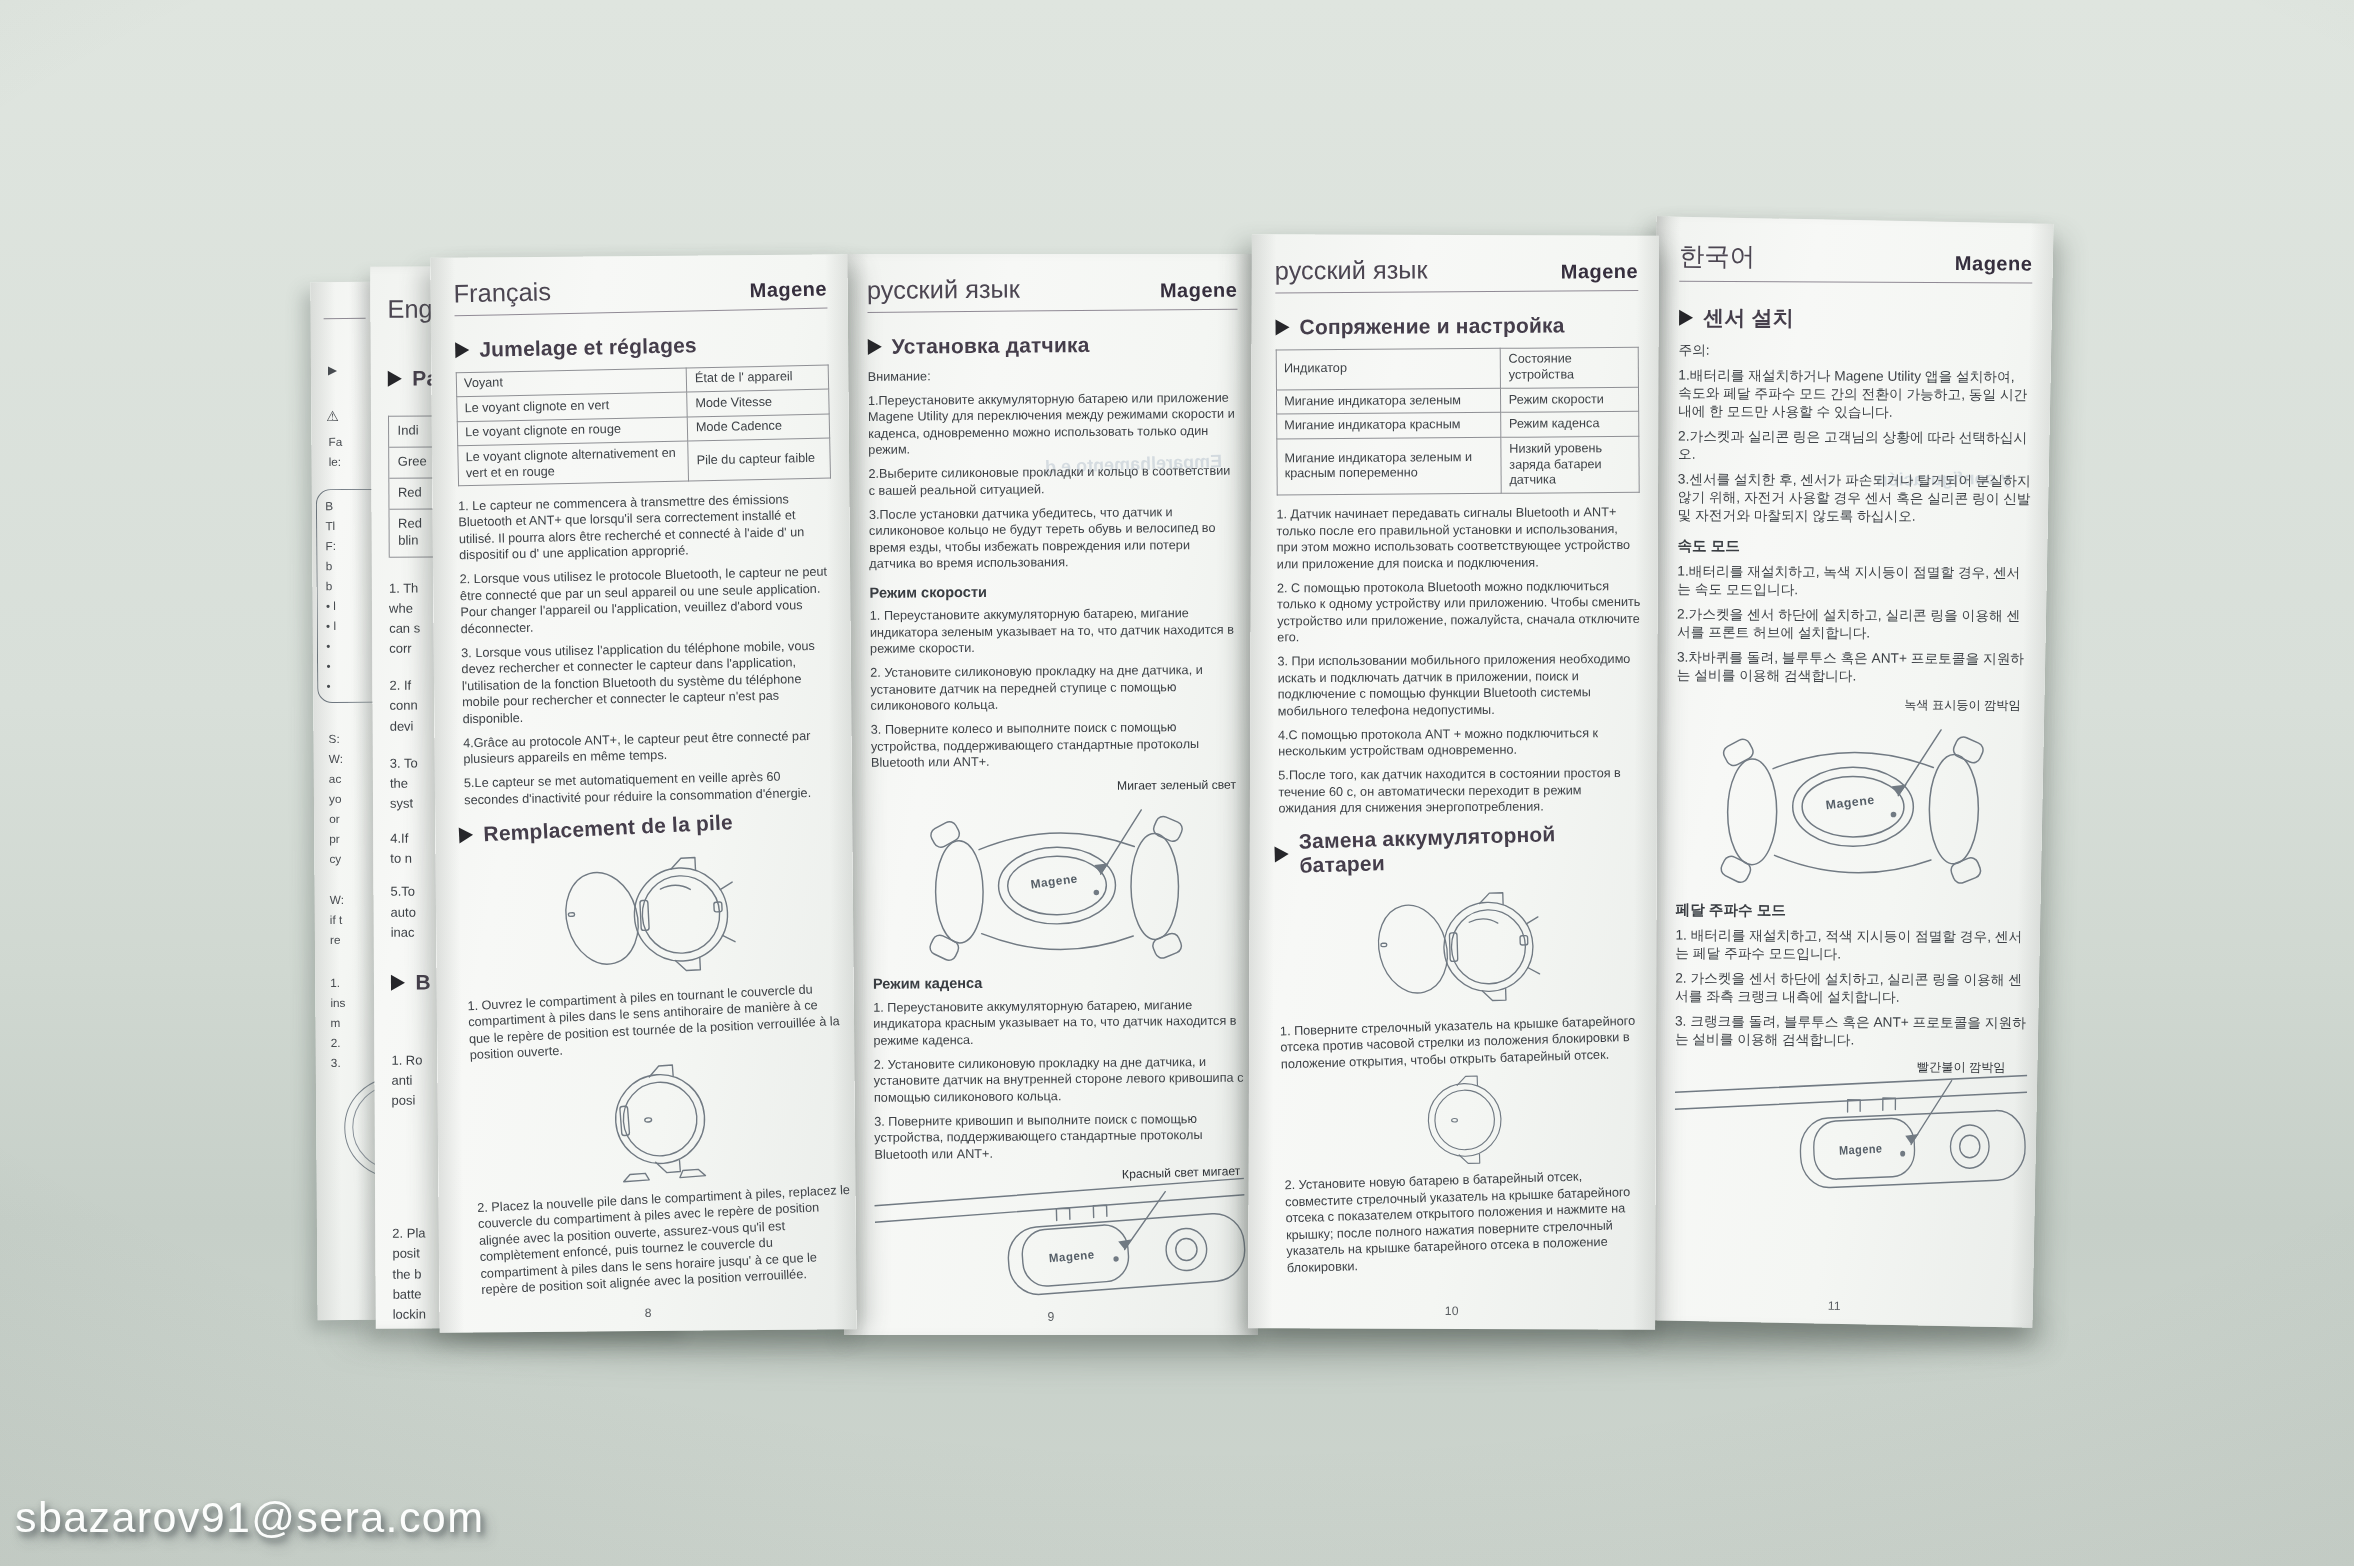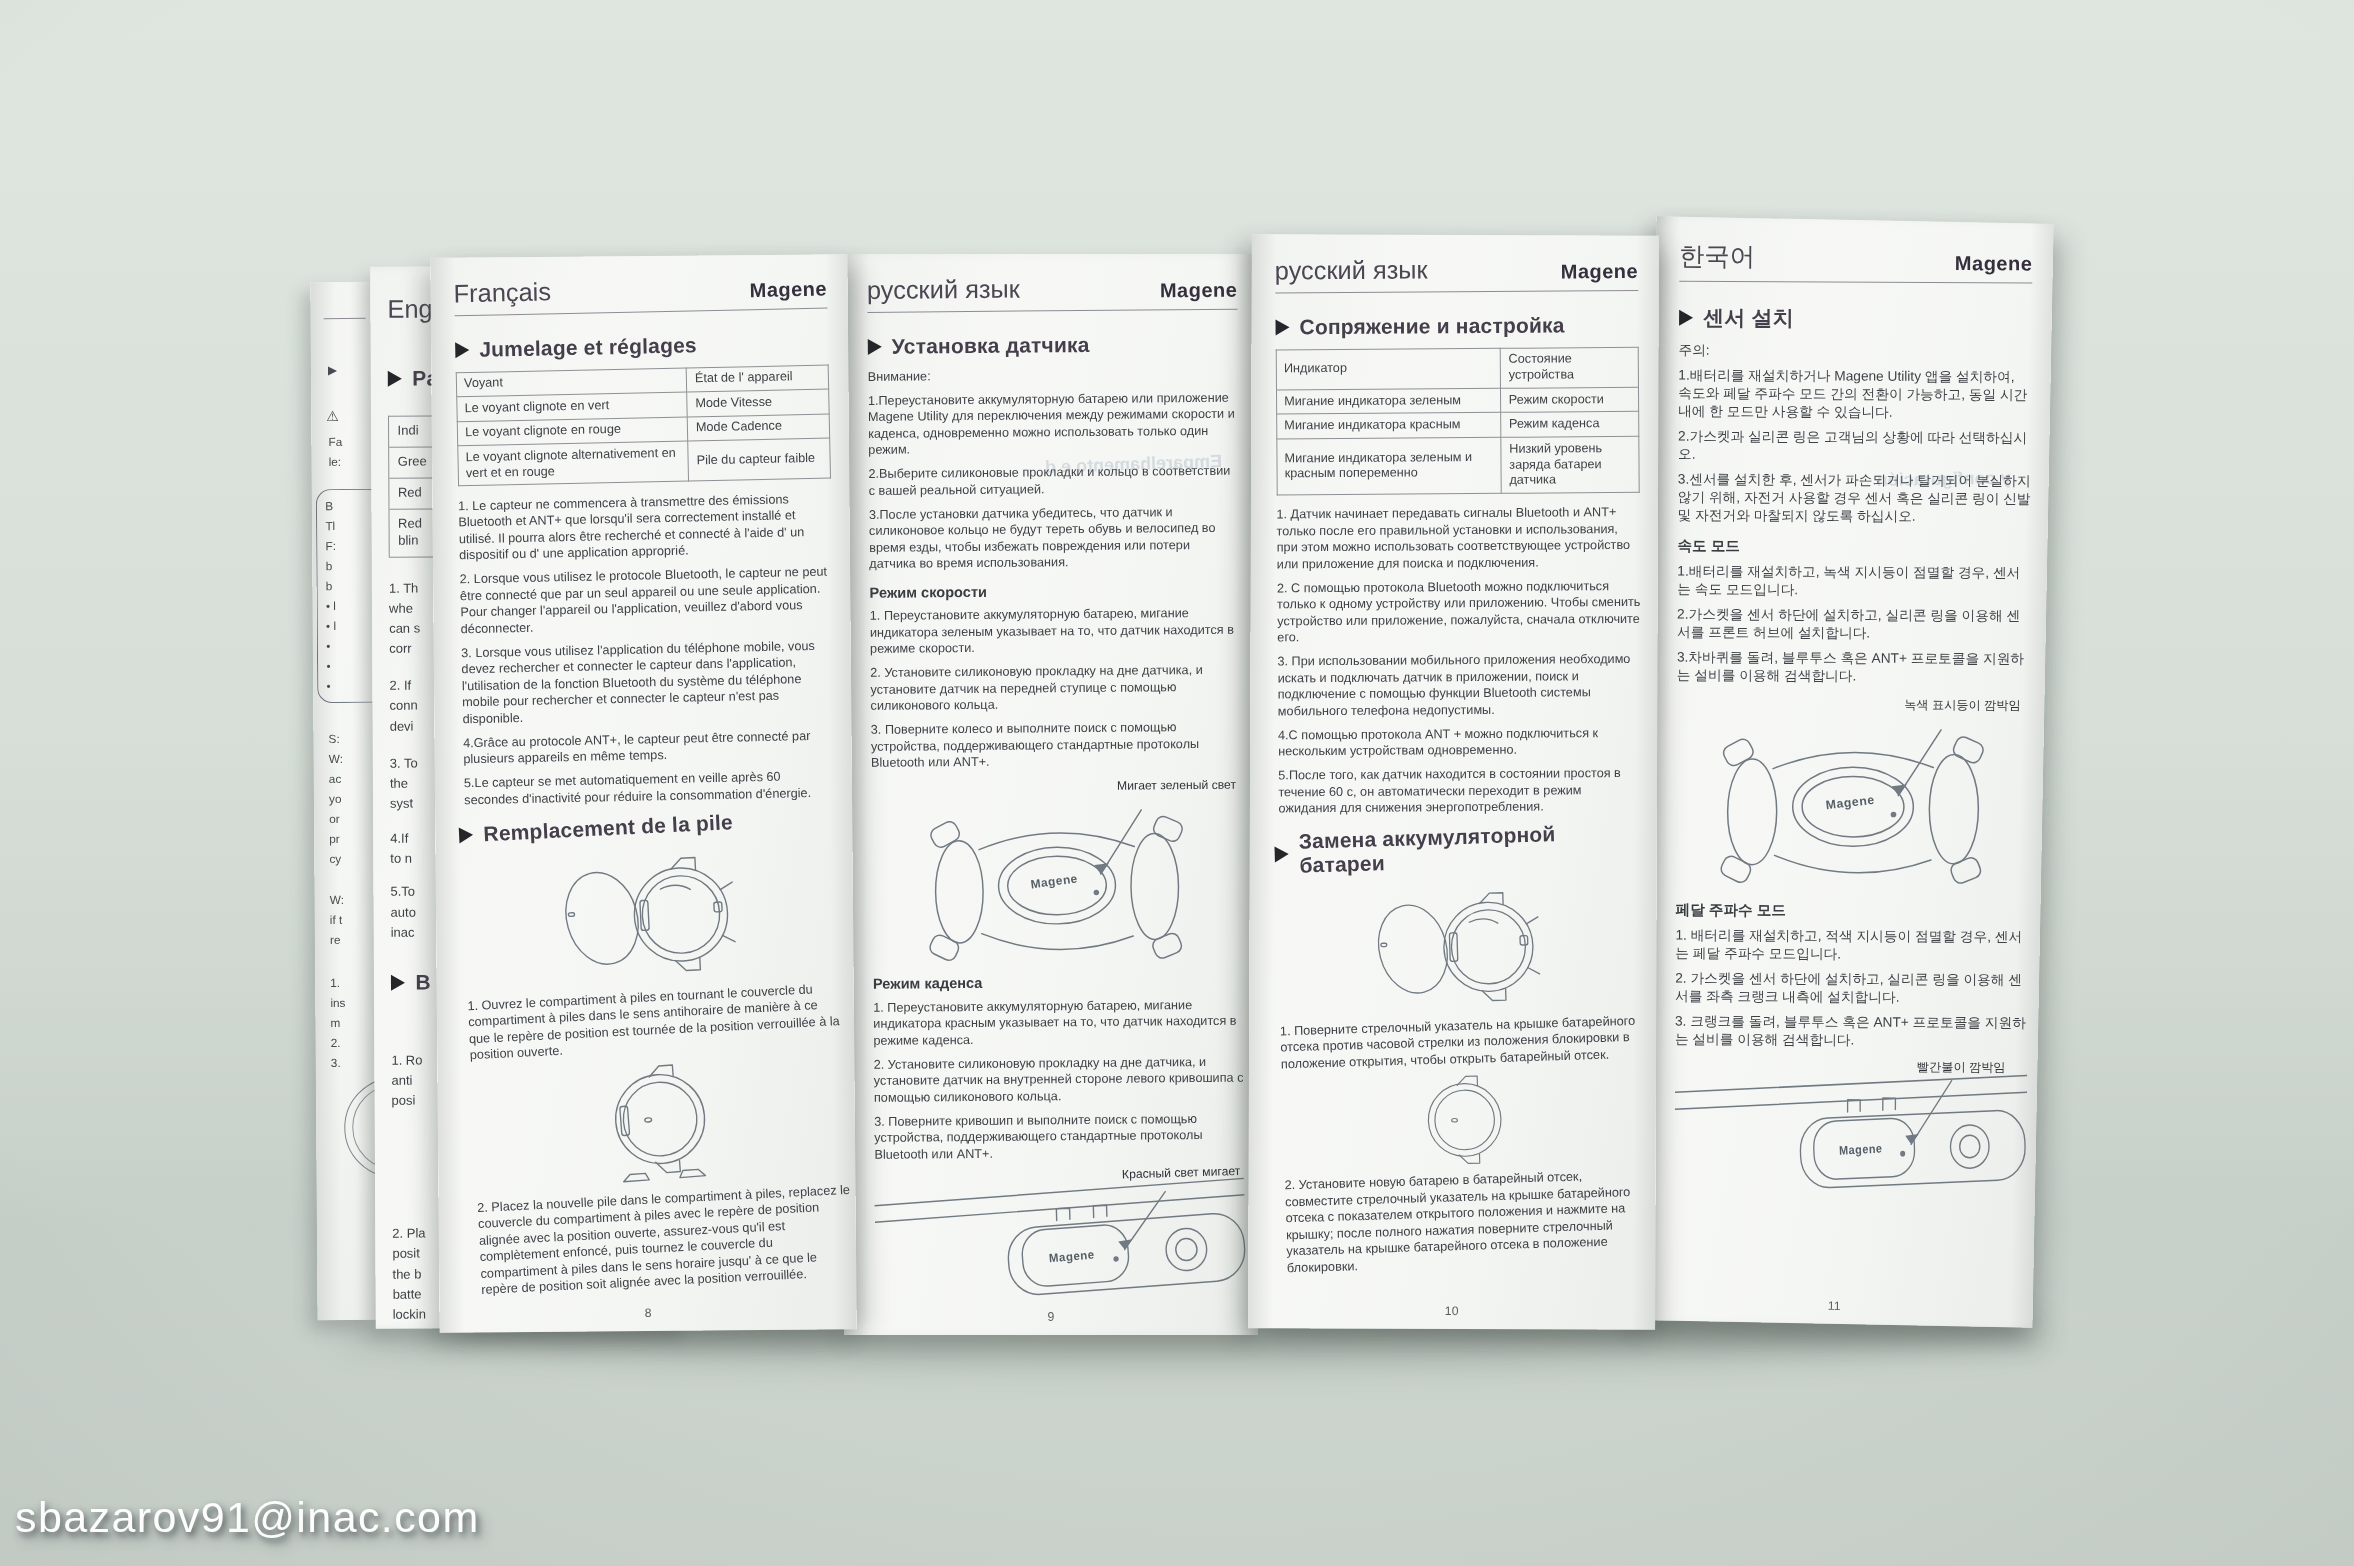--- a/index.html
+++ b/index.html
@@ -447,14 +447,14 @@
         </g>
         <polygon class="fillk" points="282,92 291,81 275,83"></polygon>
         <text class="brand" x="196" y="102" transform="rotate(-3 226 98)">Magene</text>
         <circle class="fillk" cx="272" cy="102" r="3"></circle>
       </svg>
     </div>
   </div>
   <div class="pageno">11</div>
 </div>
 
-<div class="wm">sbazarov91@inac.com</div>
+<div class="wm">sbazarov91@sera.com</div>
 
 
 </body></html>

